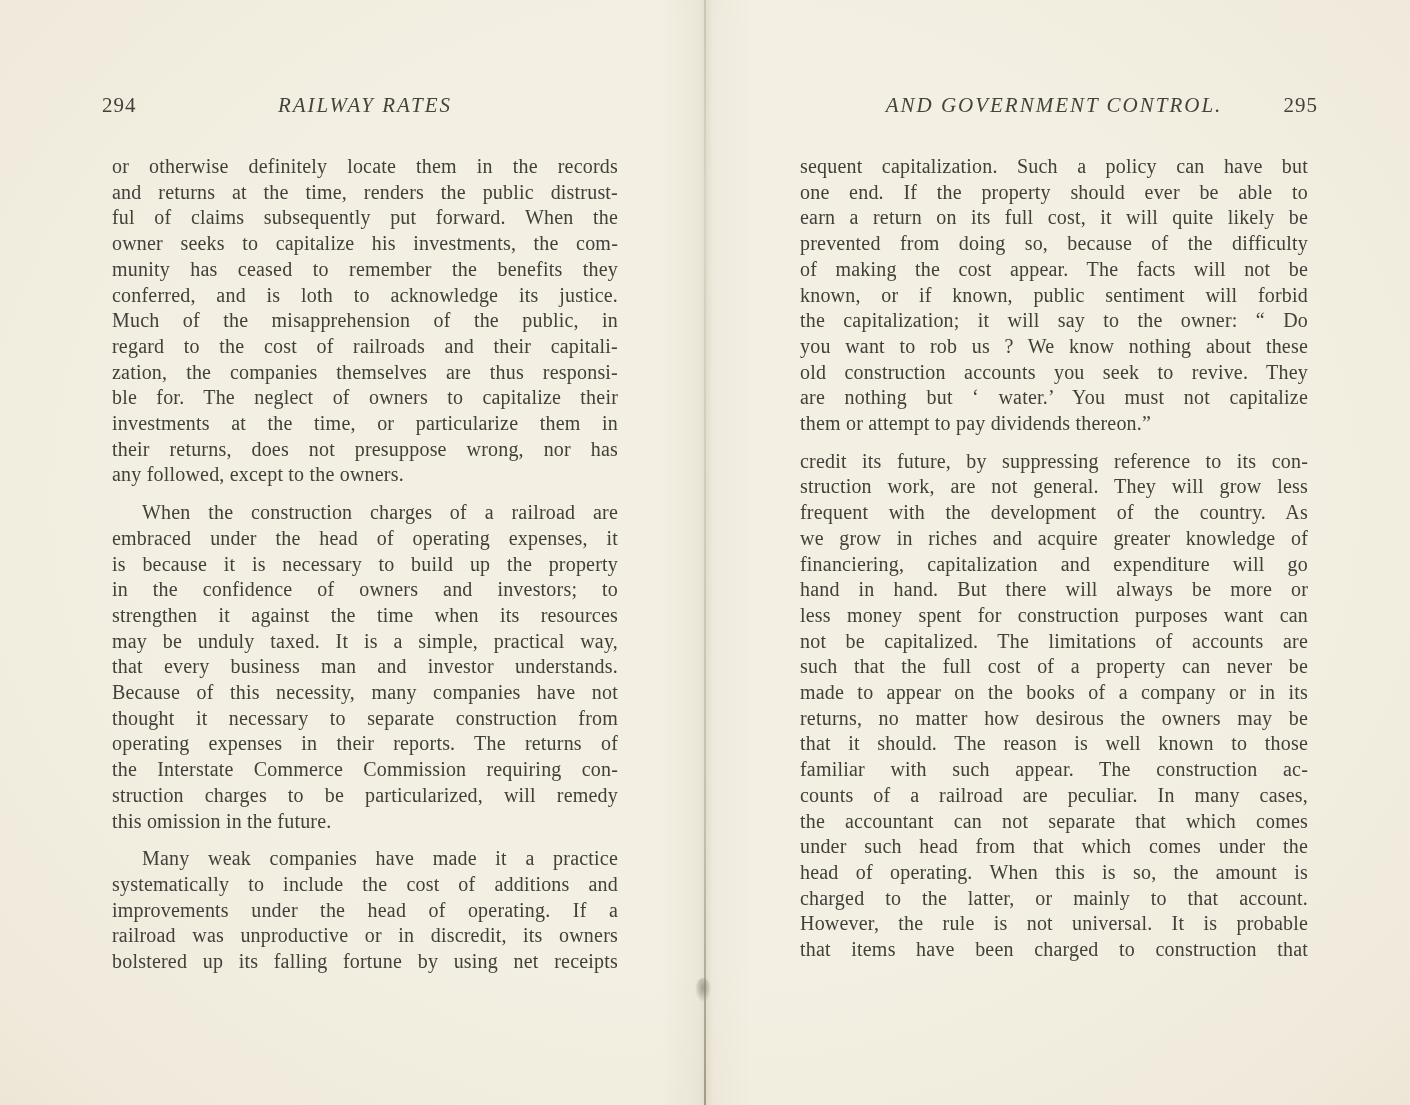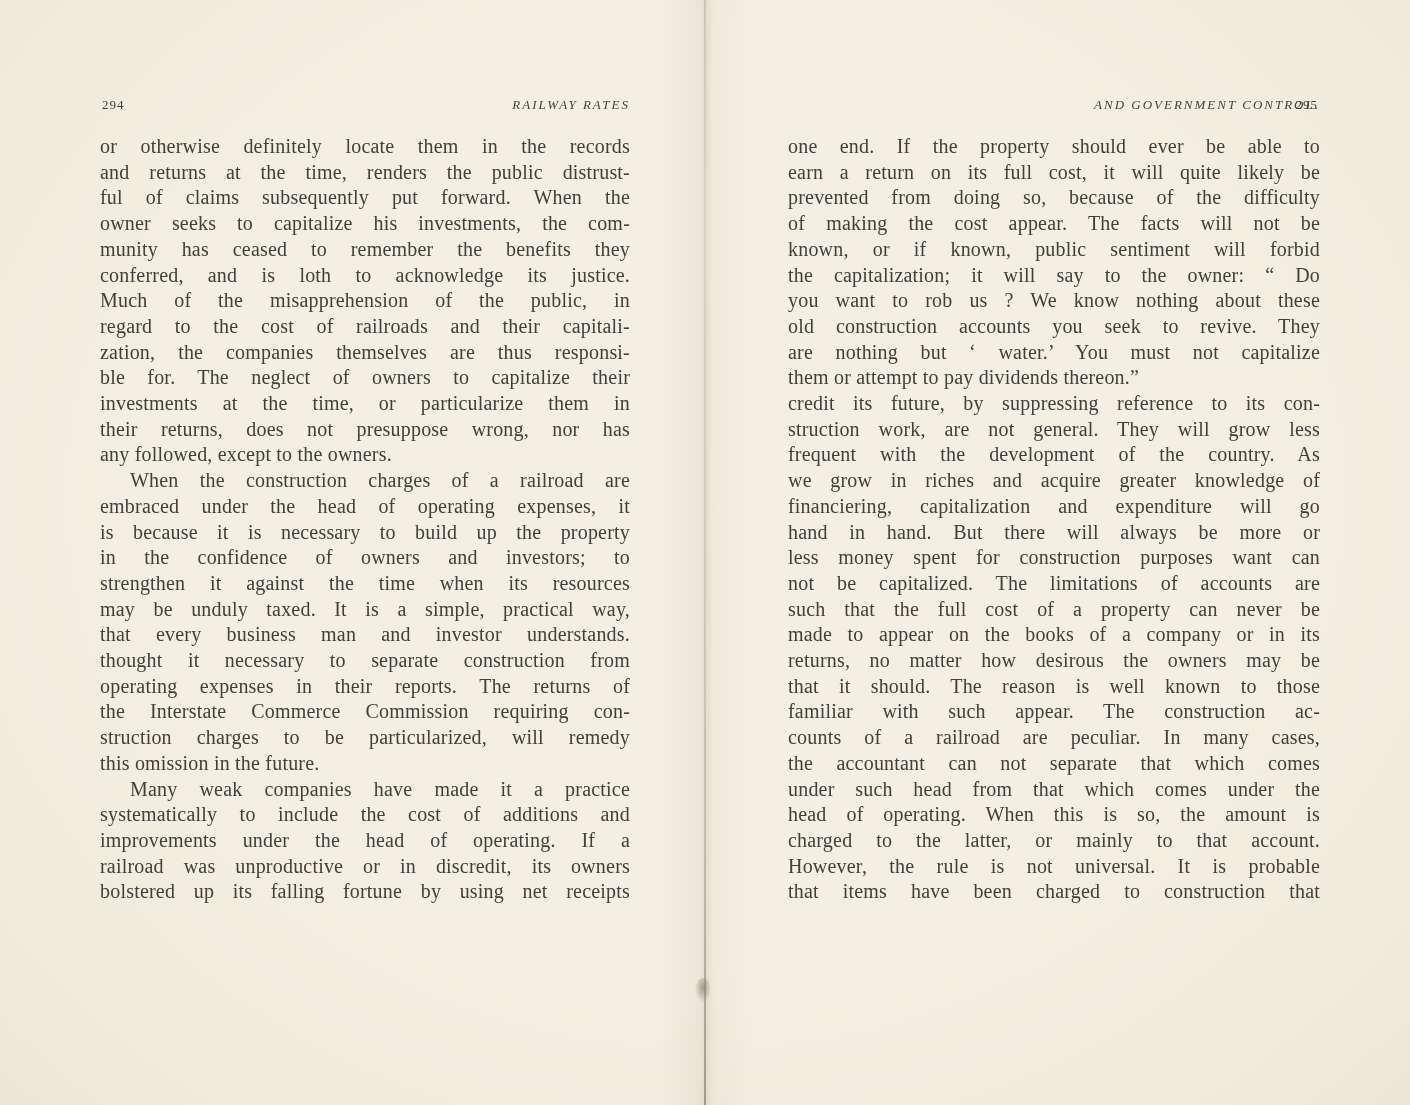--- a/index.html
+++ b/index.html
@@ -28,32 +28,32 @@
   .speck {
     position: absolute; left: 695px; top: 978px; width: 16px; height: 24px;
     background: radial-gradient(ellipse at 50% 40%,
       rgba(110,104,88,0.55) 0%, rgba(140,132,112,0.35) 40%, rgba(140,132,112,0) 72%);
     border-radius: 50%;
   }
   .page { position: absolute; top: 92px; width: 530px; }
   .page.left  { left: 100px;  }
   .page.right { left: 788px; width: 532px; }
   .page-header {
-    position: relative; height: 26px; margin-bottom: 16px;
-    font-size: 13px; line-height: 26px;
+    position: relative; height: 26px; margin-bottom: 36px;
+    font-size: 21px; line-height: 26px;
   }
   .running-title {
-    position: absolute; left: 0; right: 0; text-align: right;
+    position: absolute; left: 0; right: 0; text-align: center;
     font-style: italic; letter-spacing: 2px; color: #45433c;
   }
   .page-number { position: absolute; font-style: normal; letter-spacing: 1px; }
   .num-left  { left: 2px; }
   .num-right { right: 2px; text-align: right; }
   .page-body { font-size: 20px; letter-spacing: 0.2px; }
-  .paragraph { margin: 0; }
+  .paragraph { margin: 12px; }
   .line {
     line-height: 25.7px;
     text-align: justify;
     text-align-last: justify;
     white-space: normal;
   }
   .line.line-end { text-align-last: left; }
   .line.first-indent { text-indent: 30px; }
 </style>
 </head>
@@ -86,20 +86,21 @@
           <div class="line line-end">any followed, except to the owners.</div>
         </div>
         <div class="paragraph">
           <div class="line first-indent">When the construction charges of a railroad are</div>
           <div class="line">embraced under the head of operating expenses, it</div>
           <div class="line">is because it is necessary to build up the property</div>
           <div class="line">in the confidence of owners and investors; to</div>
           <div class="line">strengthen it against the time when its resources</div>
           <div class="line">may be unduly taxed. It is a simple, practical way,</div>
           <div class="line">that every business man and investor understands.</div>
+          <div class="line">Because of this necessity, many companies have not</div>
           <div class="line">thought it necessary to separate construction from</div>
           <div class="line">operating expenses in their reports. The returns of</div>
           <div class="line">the Interstate Commerce Commission requiring con-</div>
           <div class="line">struction charges to be particularized, will remedy</div>
           <div class="line line-end">this omission in the future.</div>
         </div>
         <div class="paragraph">
           <div class="line first-indent">Many weak companies have made it a practice</div>
           <div class="line">systematically to include the cost of additions and</div>
           <div class="line">improvements under the head of operating. If a</div>
@@ -109,20 +110,21 @@
       </div>
   </div>
 
   <div class="page right">
     <div class="page-header">
       <span class="running-title">AND GOVERNMENT CONTROL.</span>
       <span class="page-number num-right">295</span>
     </div>
     <div class="page-body">
         <div class="paragraph">
+          <div class="line">sequent capitalization. Such a policy can have but</div>
           <div class="line">one end. If the property should ever be able to</div>
           <div class="line">earn a return on its full cost, it will quite likely be</div>
           <div class="line">prevented from doing so, because of the difficulty</div>
           <div class="line">of making the cost appear. The facts will not be</div>
           <div class="line">known, or if known, public sentiment will forbid</div>
           <div class="line">the capitalization; it will say to the owner: “ Do</div>
           <div class="line">you want to rob us ? We know nothing about these</div>
           <div class="line">old construction accounts you seek to revive. They</div>
           <div class="line">are nothing but ‘ water.’ You must not capitalize</div>
           <div class="line line-end">them or attempt to pay dividends thereon.”</div>

